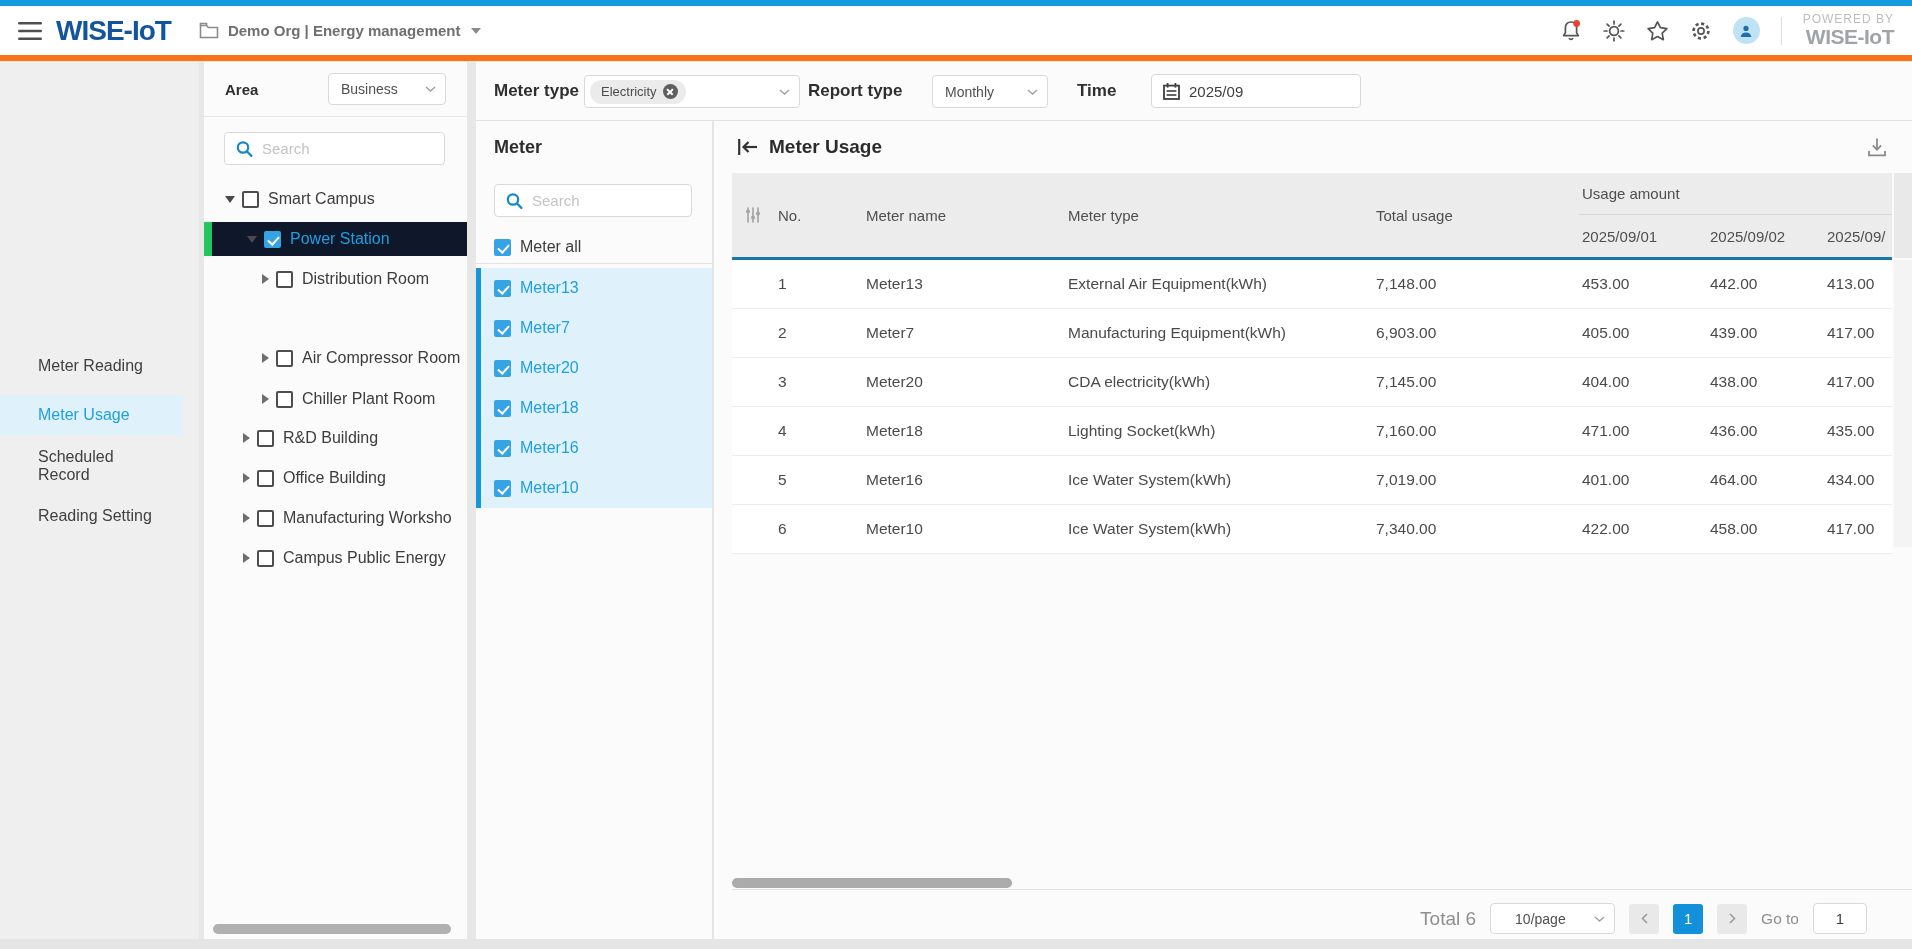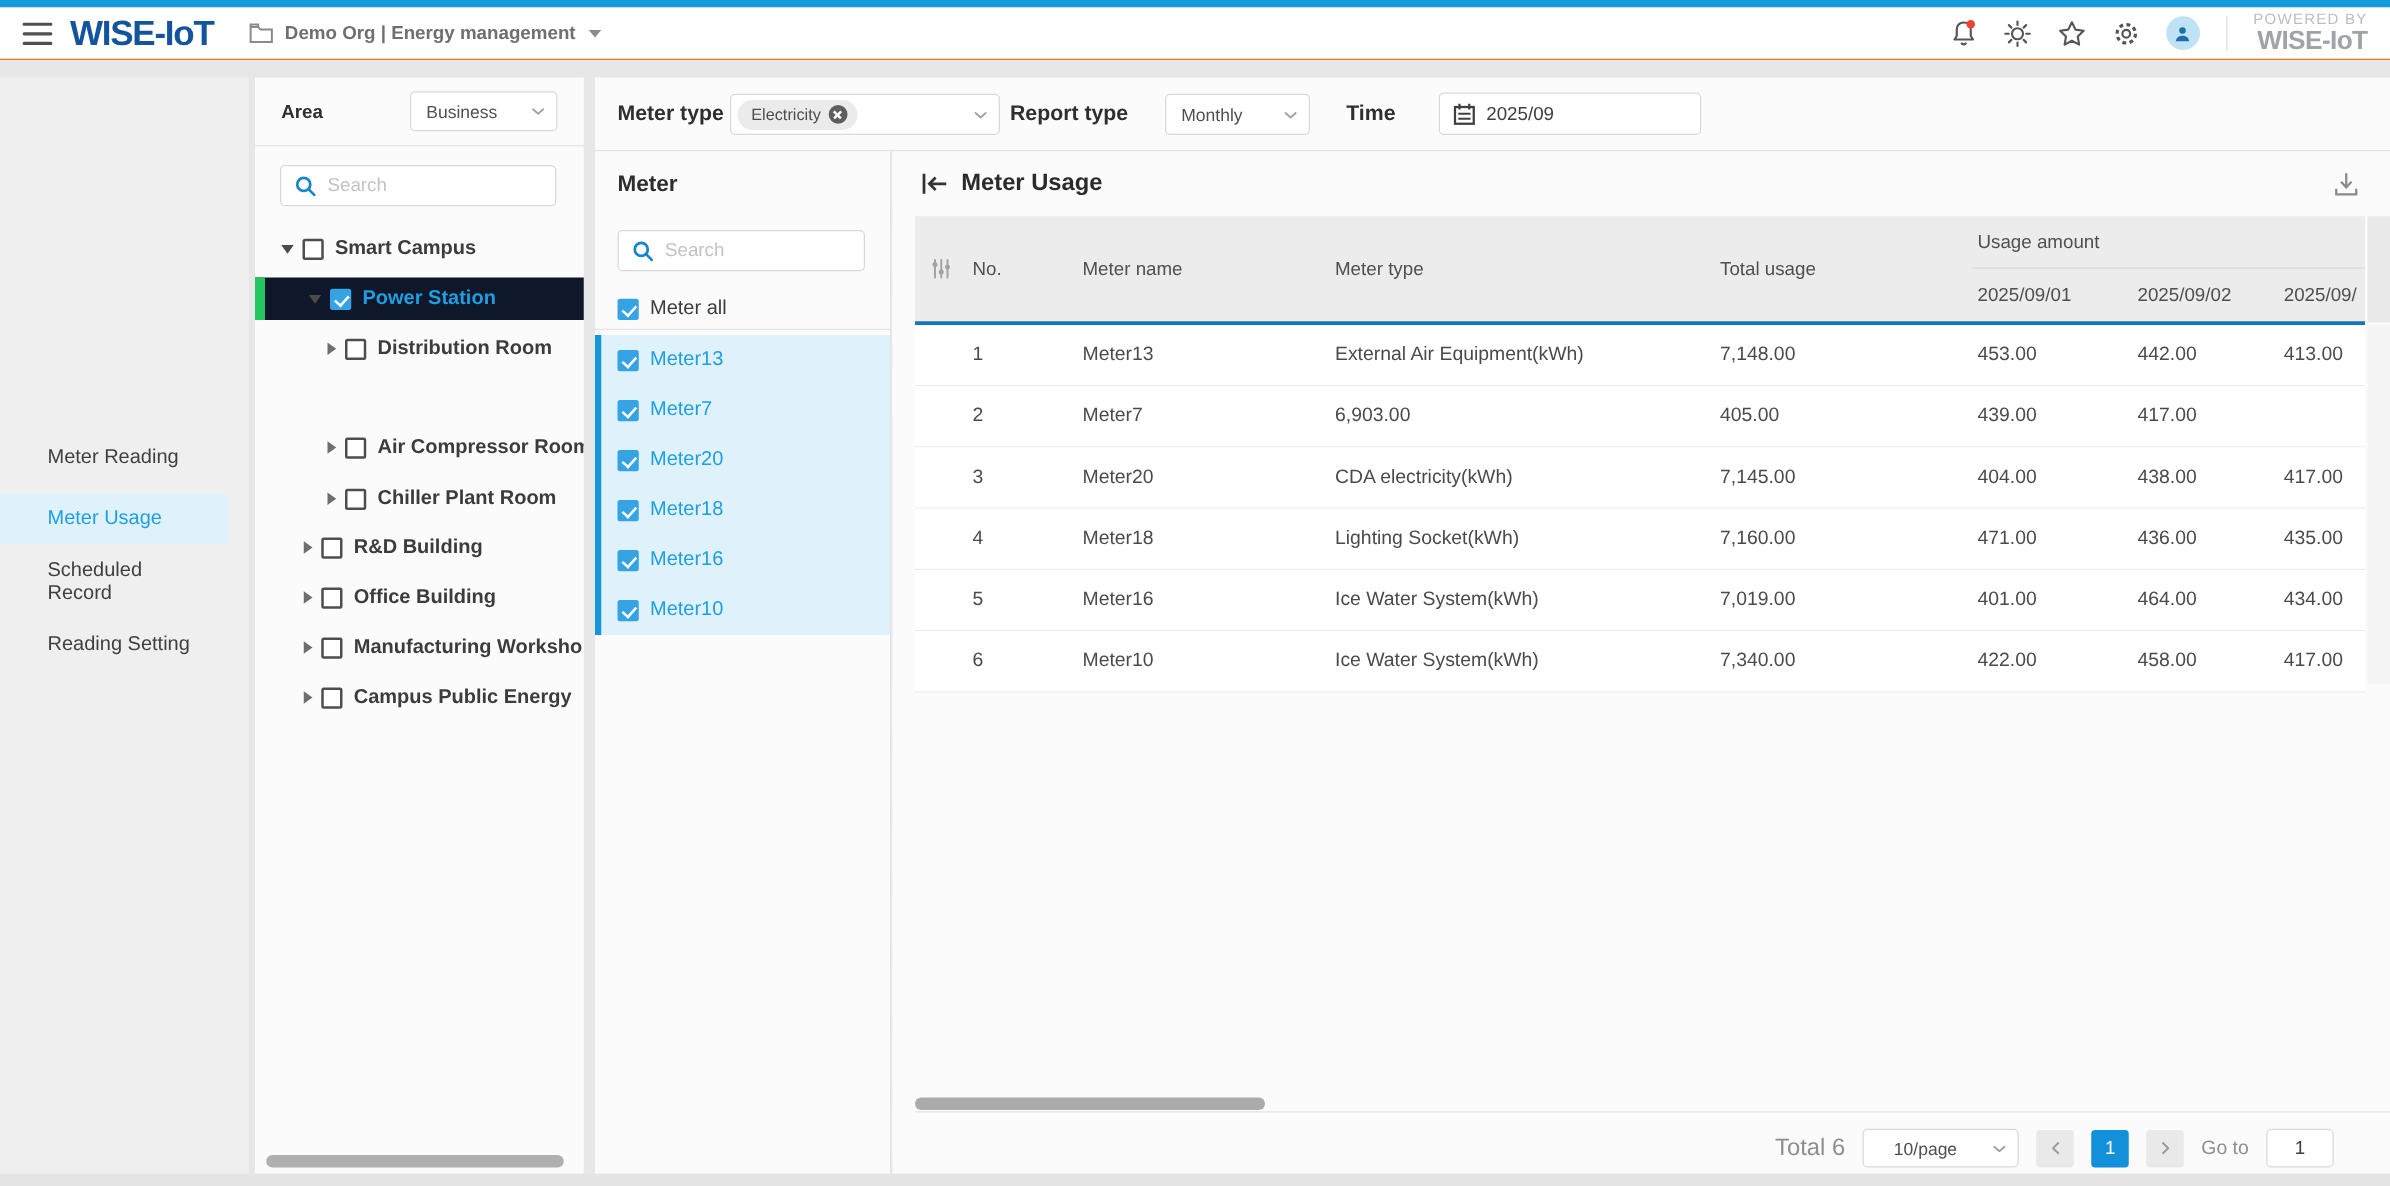--- a/index.html
+++ b/index.html
@@ -1,21 +1,21 @@
 <!DOCTYPE html>
 <html><head>
 <meta charset="utf-8">
 <style>
   html,body{margin:0;padding:0;background:#cfcfcf;}
   .app{position:relative;width:1912px;height:949px;background:#E7E7E7;overflow:hidden;
        font-family:"Liberation Sans",sans-serif;-webkit-font-smoothing:antialiased;}
   
   .topstrip{position:absolute;top:0;left:0;right:0;height:6px;background:#129BDD;}
-  .topbar{position:absolute;top:6px;left:0;right:0;height:42px;background:#fff;
-          border-bottom:1px solid #f97316;display:flex;align-items:center;padding:16px 18px;box-sizing:border-box;}
+  .topbar{position:absolute;top:6px;left:0;right:0;height:55px;background:#fff;
+          border-bottom:6px solid #f97316;display:flex;align-items:center;padding:16px 18px;box-sizing:border-box;}
   .hamburger{background:none;border:none;padding:0;cursor:pointer;display:flex;align-items:center;}
   .logo{font-size:28px;font-weight:700;color:#13549E;letter-spacing:-1px;margin-left:14px;}
   .breadcrumb{display:flex;align-items:center;gap:9px;margin-left:28px;cursor:pointer;}
   .breadcrumb .bc-label{font-size:15px;font-weight:700;color:#6F6F6F;}
   .bc-caret{width:0;height:0;border-left:5px solid transparent;border-right:5px solid transparent;border-top:6px solid #8B8B8B;margin-left:2px;}
   .topbar-right{margin-left:auto;display:flex;align-items:center;gap:21px;}
   .icon-btn{background:none;border:none;padding:0;cursor:pointer;display:flex;align-items:center;position:relative;}
   .avatar{width:27px;height:27px;border-radius:50%;background:#BFE2F4;display:flex;align-items:center;justify-content:center;}
   .divider-v{width:1px;height:28px;background:#DCDCDC;}
   .powered-by{text-align:right;line-height:1.05;}
@@ -39,21 +39,21 @@
   .scope-select{position:absolute;left:124px;top:11px;width:118px;height:32px;padding-left:12px;}
   .select-box .sel-text{font-size:14px;color:#4F4F4F;}
   .select-box .sel-chev{position:absolute;right:9px;}
   .search-wrap{position:absolute;}
   .search-wrap input{width:100%;height:100%;box-sizing:border-box;border:1px solid #D9D9D9;border-radius:4px;
         padding:0 8px 0 37px;font-size:15px;color:#555;font-family:"Liberation Sans",sans-serif;background:#fff;outline:none;}
   .search-wrap input::placeholder{color:#C3C3C3;}
   .search-wrap svg{position:absolute;left:12px;top:50%;transform:translateY(-50%);}
   .area-search{left:20px;top:70px;width:221px;height:33px;}
   
-  .tree-row{position:absolute;left:0;right:0;height:34px;display:flex;align-items:center;cursor:pointer;box-sizing:border-box;white-space:nowrap;overflow:hidden;font-weight:bold;}
+  .tree-row{position:absolute;left:0;right:0;height:34px;display:flex;align-items:center;cursor:pointer;box-sizing:border-box;white-space:nowrap;overflow:hidden;}
   .tree-row .caret{flex:0 0 auto;margin-right:7px;}
   .caret-down{width:0;height:0;border-left:5px solid transparent;border-right:5px solid transparent;border-top:7px solid #4A4A4A;}
   .caret-right{width:0;height:0;border-top:5px solid transparent;border-bottom:5px solid transparent;border-left:7px solid #6E6E6E;}
   .cb{flex:0 0 auto;width:17px;height:17px;border:2px solid #4E4E4E;border-radius:2px;background:#fff;box-sizing:border-box;margin-right:9px;position:relative;}
   .cb.checked{background:#35A3E4;border-color:#35A3E4;}
   .cb.checked::after{content:"";position:absolute;left:4px;top:1px;width:5px;height:9px;border:solid #fff;border-width:0 2px 2px 0;transform:rotate(42deg);}
   .tree-label{font-size:16px;color:#3C3C3C;}
   .tree-row.selected{background:#0f172a;border-left:8px solid #22c55e;}
   .tree-row.selected .tree-label{color:#1E9FE2;}
   .ind0{padding-left:21px;} .ind1{padding-left:39px;} .ind1s{padding-left:35px;} .ind2{padding-left:58px;}
@@ -460,20 +460,21 @@
         <div class="td">External Air Equipment(kWh)</div>
         <div class="td">7,148.00</div>
         <div class="td">453.00</div>
         <div class="td">442.00</div>
         <div class="td">413.00</div>
       </div>
       <div class="tgrid trow">
         <div class="td"></div>
         <div class="td">2</div>
         <div class="td">Meter7</div>
+        <div class="td">Manufacturing Equipment(kWh)</div>
         <div class="td">6,903.00</div>
         <div class="td">405.00</div>
         <div class="td">439.00</div>
         <div class="td">417.00</div>
       </div>
       <div class="tgrid trow">
         <div class="td"></div>
         <div class="td">3</div>
         <div class="td">Meter20</div>
         <div class="td">CDA electricity(kWh)</div>

